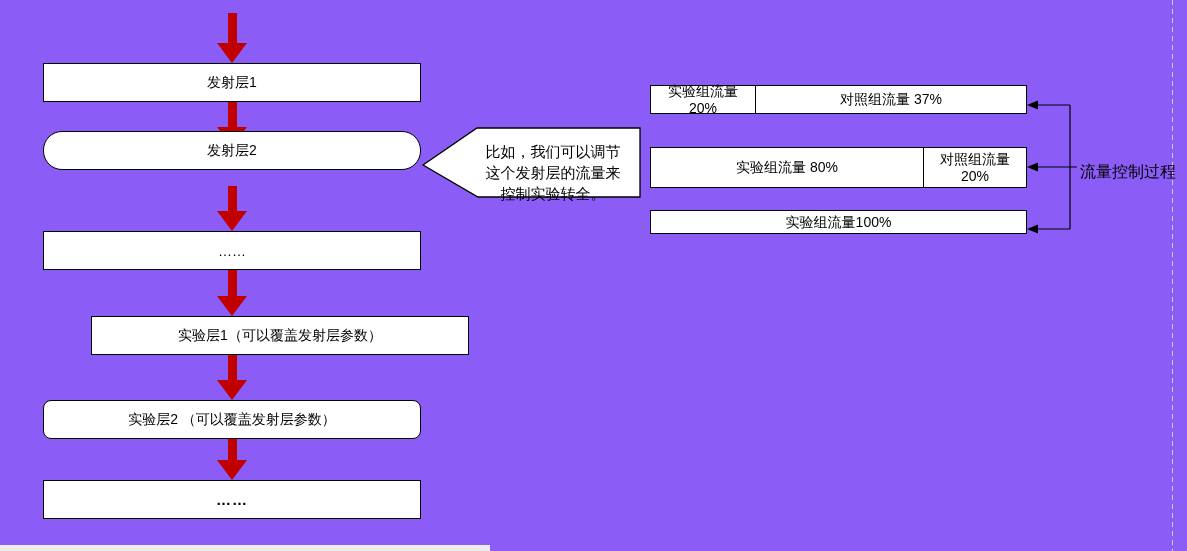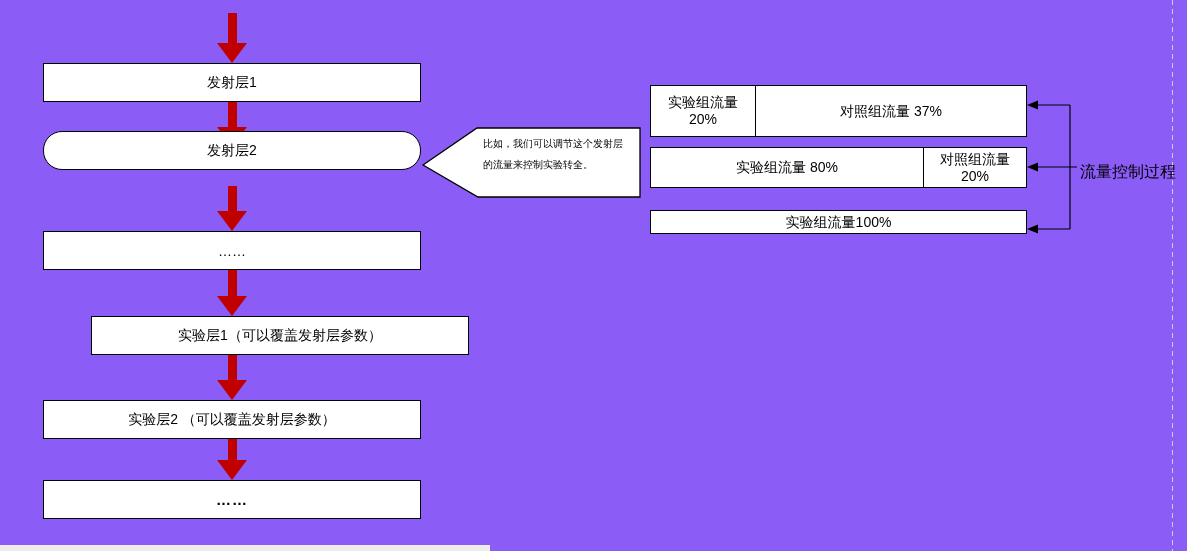--- a/index.html
+++ b/index.html
@@ -14,22 +14,22 @@
     display:flex;align-items:center;justify-content:center;
     font-size:14px;
   }
   .flow-box.dots-bold{font-weight:bold;font-size:15px;letter-spacing:1px;}
   .red-arrow{position:absolute;width:30px;display:flex;flex-direction:column;align-items:center;}
   .red-arrow .stem{width:9px;flex:1 1 auto;background:var(--arrow-red);}
   .red-arrow .head{width:0;height:0;flex:0 0 auto;
     border-left:15px solid transparent;border-right:15px solid transparent;
     border-top:20px solid var(--arrow-red);}
   .callout-text{
-    position:absolute;left:483px;top:133px;width:140px;
-    font-size:10px;line-height:21px;text-align:left;
+    position:absolute;left:483px;top:141px;width:140px;
+    font-size:15px;line-height:21px;text-align:center;
   }
   .traffic-row{
     position:absolute;left:650px;width:377px;box-sizing:border-box;
     border:1px solid #000;background:#fff;display:flex;align-items:stretch;
   }
   .traffic-cell{
     display:flex;align-items:center;justify-content:center;text-align:center;
     font-size:14px;line-height:17px;box-sizing:border-box;padding:0 4px;
   }
   .cell-divider{border-right:1px solid #000;}
@@ -89,30 +89,30 @@
   </div>
   <div class="flow-box" style="top:131px;border-radius:19px;">
     <span>发射层2</span>
   </div>
   <div class="flow-box" style="top:231px;">
     <span>……</span>
   </div>
   <div class="flow-box" style="top:316px;margin-left:48px;">
     <span>实验层1（可以覆盖发射层参数）</span>
   </div>
-  <div class="flow-box" style="top:400px;">
+  <div class="flow-box" style="top:400px;border-radius:8px;">
     <span>实验层2 （可以覆盖发射层参数）</span>
   </div>
   <div class="flow-box dots-bold" style="top:480px;">
     <span>……</span>
   </div>
 
   <div class="callout-text">比如，我们可以调节这个发射层的流量来控制实验转全。</div>
 
-  <div class="traffic-row" style="top:85px;height:52px;">
+  <div class="traffic-row" style="top:85px;height:29px;">
     <div class="traffic-cell cell-divider" style="width:105px;flex:0 0 auto;">实验组流量 20%</div>
     <div class="traffic-cell" style="flex:1 1 auto;">对照组流量 37%</div>
   </div>
   <div class="traffic-row" style="top:147px;height:41px;">
     <div class="traffic-cell cell-divider" style="width:273px;flex:0 0 auto;">实验组流量 80%</div>
     <div class="traffic-cell" style="flex:1 1 auto;text-align:center;">对照组流量 20%</div>
   </div>
   <div class="traffic-row" style="top:210px;height:24px;">
     <div class="traffic-cell" style="flex:1 1 auto;">实验组流量100%</div>
   </div>

